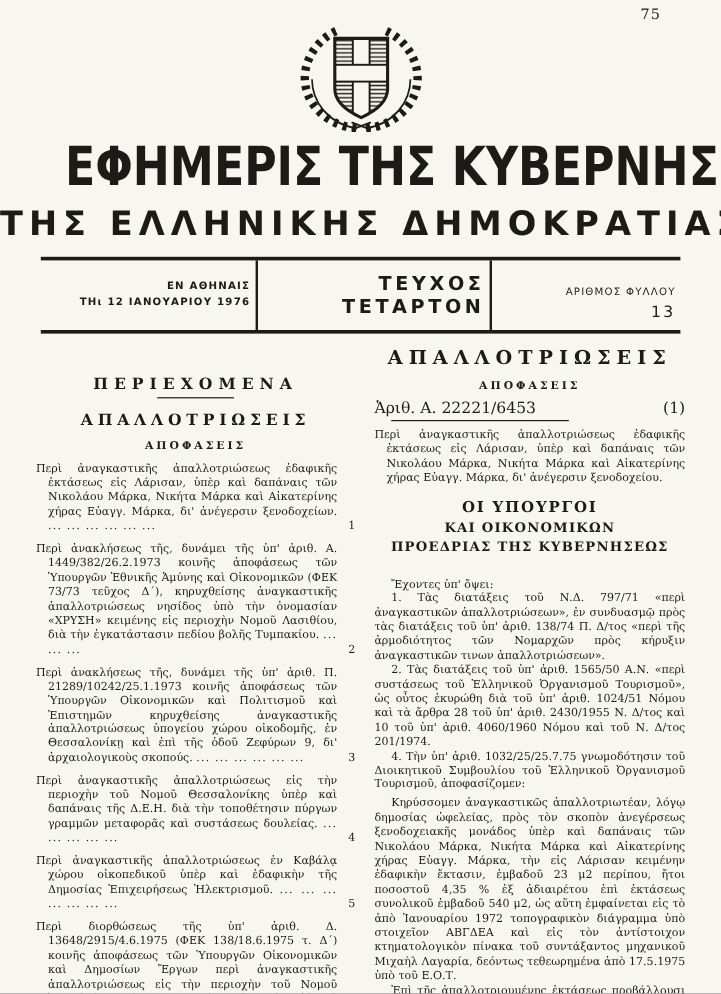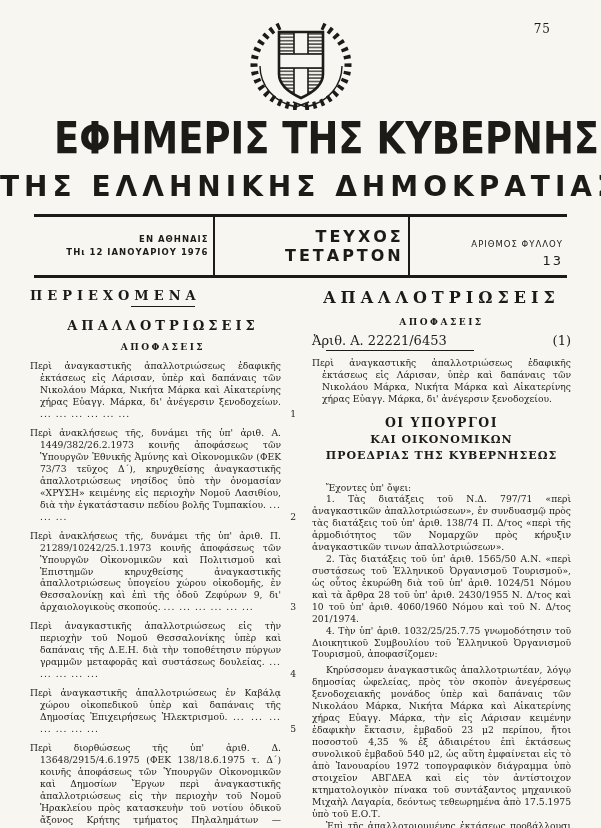--- a/index.html
+++ b/index.html
@@ -1,18 +1,18 @@
 <!DOCTYPE html>
 <html><head>
 <meta charset="utf-8">
 <style>
   html,body{margin:0;padding:0;background:#8a8a8a;}
   .page{width:601px;height:828px;margin:0 auto;background:#f8f6f1;color:#1c1b18;
         font-family:"DejaVu Serif",serif;position:relative;overflow:hidden;}
-  .pagenum{position:absolute;top:22px;right:50px;font-size:12px;letter-spacing:1px;}
+  .pagenum{position:absolute;top:5px;right:50px;font-size:12px;letter-spacing:1px;}
 
   .masthead{text-align:center;padding-top:22px;}
   .emblem{display:block;margin:0 auto;}
   .title{font-family:"DejaVu Sans",sans-serif;font-weight:bold;font-size:45px;line-height:1;
          transform:scaleX(.82);transform-origin:center;white-space:nowrap;margin-top:6px;}
   .subtitle{font-family:"DejaVu Sans",sans-serif;font-weight:bold;font-size:28px;
             letter-spacing:5px;margin-top:9px;white-space:nowrap;}
 
   .headerbar{margin:11px 34px 0;border-top:3px solid #1c1b18;border-bottom:3px solid #1c1b18;
              display:flex;font-family:"DejaVu Sans",sans-serif;text-align:center;}
@@ -20,21 +20,21 @@
   .hb-left{flex:0 0 32%;font-size:8.5px;font-weight:bold;letter-spacing:1px;line-height:1.6;}
   .hb-center{flex:1;border-left:2px solid #1c1b18;border-right:2px solid #1c1b18;
              font-size:16px;font-weight:bold;letter-spacing:3px;}
   .hb-right{flex:0 0 28%;font-size:8.5px;font-weight:normal;letter-spacing:1px;line-height:1.5;margin-top:16px;}
   .hb-num{font-size:13px;letter-spacing:2px;}
 
   .cols{display:flex;gap:16px;margin:10px 30px 0;align-items:flex-start;}
   .col-left{flex:0 0 266px;}
   .col-right{flex:1;}
 
-  .toc-title{text-align:left;font-size:13px;font-weight:bold;letter-spacing:5px;}
+  .toc-title{text-align:center;font-size:13px;font-weight:bold;letter-spacing:5px;margin-top:25px;}
   .toc-title:after{content:"";display:block;width:64px;border-bottom:1px solid #1c1b18;margin:3px auto 0;}
   .toc-section{text-align:center;font-size:13px;font-weight:bold;letter-spacing:4px;margin-top:11px;}
   .toc-sub{text-align:center;font-size:9px;font-weight:bold;letter-spacing:2.5px;margin:9px 0 8px;}
   .toc-item{font-size:9.2px;line-height:1.3;text-align:justify;
             padding-left:10px;text-indent:-10px;padding-right:15px;
             position:relative;margin-bottom:7px;}
   .toc-item .pg{position:absolute;right:0;bottom:0;text-indent:0;}
   .dots{letter-spacing:1px;}
 
   .art-section{text-align:center;font-size:16px;font-weight:bold;letter-spacing:5px;}
@@ -118,21 +118,21 @@
         <span>Περὶ ἀνακλήσεως τῆς, δυνάμει τῆς ὑπ' ἀριθ. Π. 21289/10242/25.1.1973 κοινῆς ἀποφάσεως τῶν Ὑπουργῶν Οἰκονομικῶν καὶ Πολιτισμοῦ καὶ Ἐπιστημῶν κηρυχθείσης ἀναγκαστικῆς ἀπαλλοτριώσεως ὑπογείου χώρου οἰκοδομῆς, ἐν Θεσσαλονίκῃ καὶ ἐπὶ τῆς ὁδοῦ Ζεφύρων 9, δι' ἀρχαιολογικοὺς σκοπούς.</span>
         <span class="dots">... ... ... ... ... ...</span>
         <span class="pg">3</span>
       </div>
       <div class="toc-item">
         <span>Περὶ ἀναγκαστικῆς ἀπαλλοτριώσεως εἰς τὴν περιοχὴν τοῦ Νομοῦ Θεσσαλονίκης ὑπὲρ καὶ δαπάναις τῆς Δ.Ε.Η. διὰ τὴν τοποθέτησιν πύργων γραμμῶν μεταφορᾶς καὶ συστάσεως δουλείας.</span>
         <span class="dots">... ... ... ... ...</span>
         <span class="pg">4</span>
       </div>
       <div class="toc-item">
-        <span>Περὶ ἀναγκαστικῆς ἀπαλλοτριώσεως ἐν Καβάλᾳ χώρου οἰκοπεδικοῦ ὑπὲρ καὶ δαπάναις τῆς Δημοσίας Ἐπιχειρήσεως Ἠλεκτρισμοῦ.</span>
+        <span>Περὶ ἀναγκαστικῆς ἀπαλλοτριώσεως ἐν Καβάλᾳ χώρου οἰκοπεδικοῦ ὑπὲρ καὶ ἐδαφικὴν τῆς Δημοσίας Ἐπιχειρήσεως Ἠλεκτρισμοῦ.</span>
         <span class="dots">... ... ... ... ... ... ...</span>
         <span class="pg">5</span>
       </div>
       <div class="toc-item">
         <span>Περὶ διορθώσεως τῆς ὑπ' ἀριθ. Δ. 13648/2915/4.6.1975 (ΦΕΚ 138/18.6.1975 τ. Δ΄) κοινῆς ἀποφάσεως τῶν Ὑπουργῶν Οἰκονομικῶν καὶ Δημοσίων Ἔργων περὶ ἀναγκαστικῆς ἀπαλλοτριώσεως εἰς τὴν περιοχὴν τοῦ Νομοῦ Ἡρακλείου πρὸς κατασκευὴν τοῦ νοτίου ὁδικοῦ ἄξονος Κρήτης τμήματος Πηλαλημάτων — Κουτσουρᾶς.</span>
         <span class="dots">..</span>
         <span class="pg">6</span>
       </div>
       <div class="toc-item">
         <span>Περὶ ἀναγκαστικῆς ἀπαλλοτριώσεως εἰς τὴν περιοχὴν τοῦ Νομοῦ Ἰωαννίνων ἐκτάσεως πρὸς κατασκευὴν τῶν ἐγγειοβελτιωτικῶν ἔργων περιοχῆς Ροδοτοπίου Β΄ ζώνης λεκανοπεδίου Ἰωαννίνων.</span>

